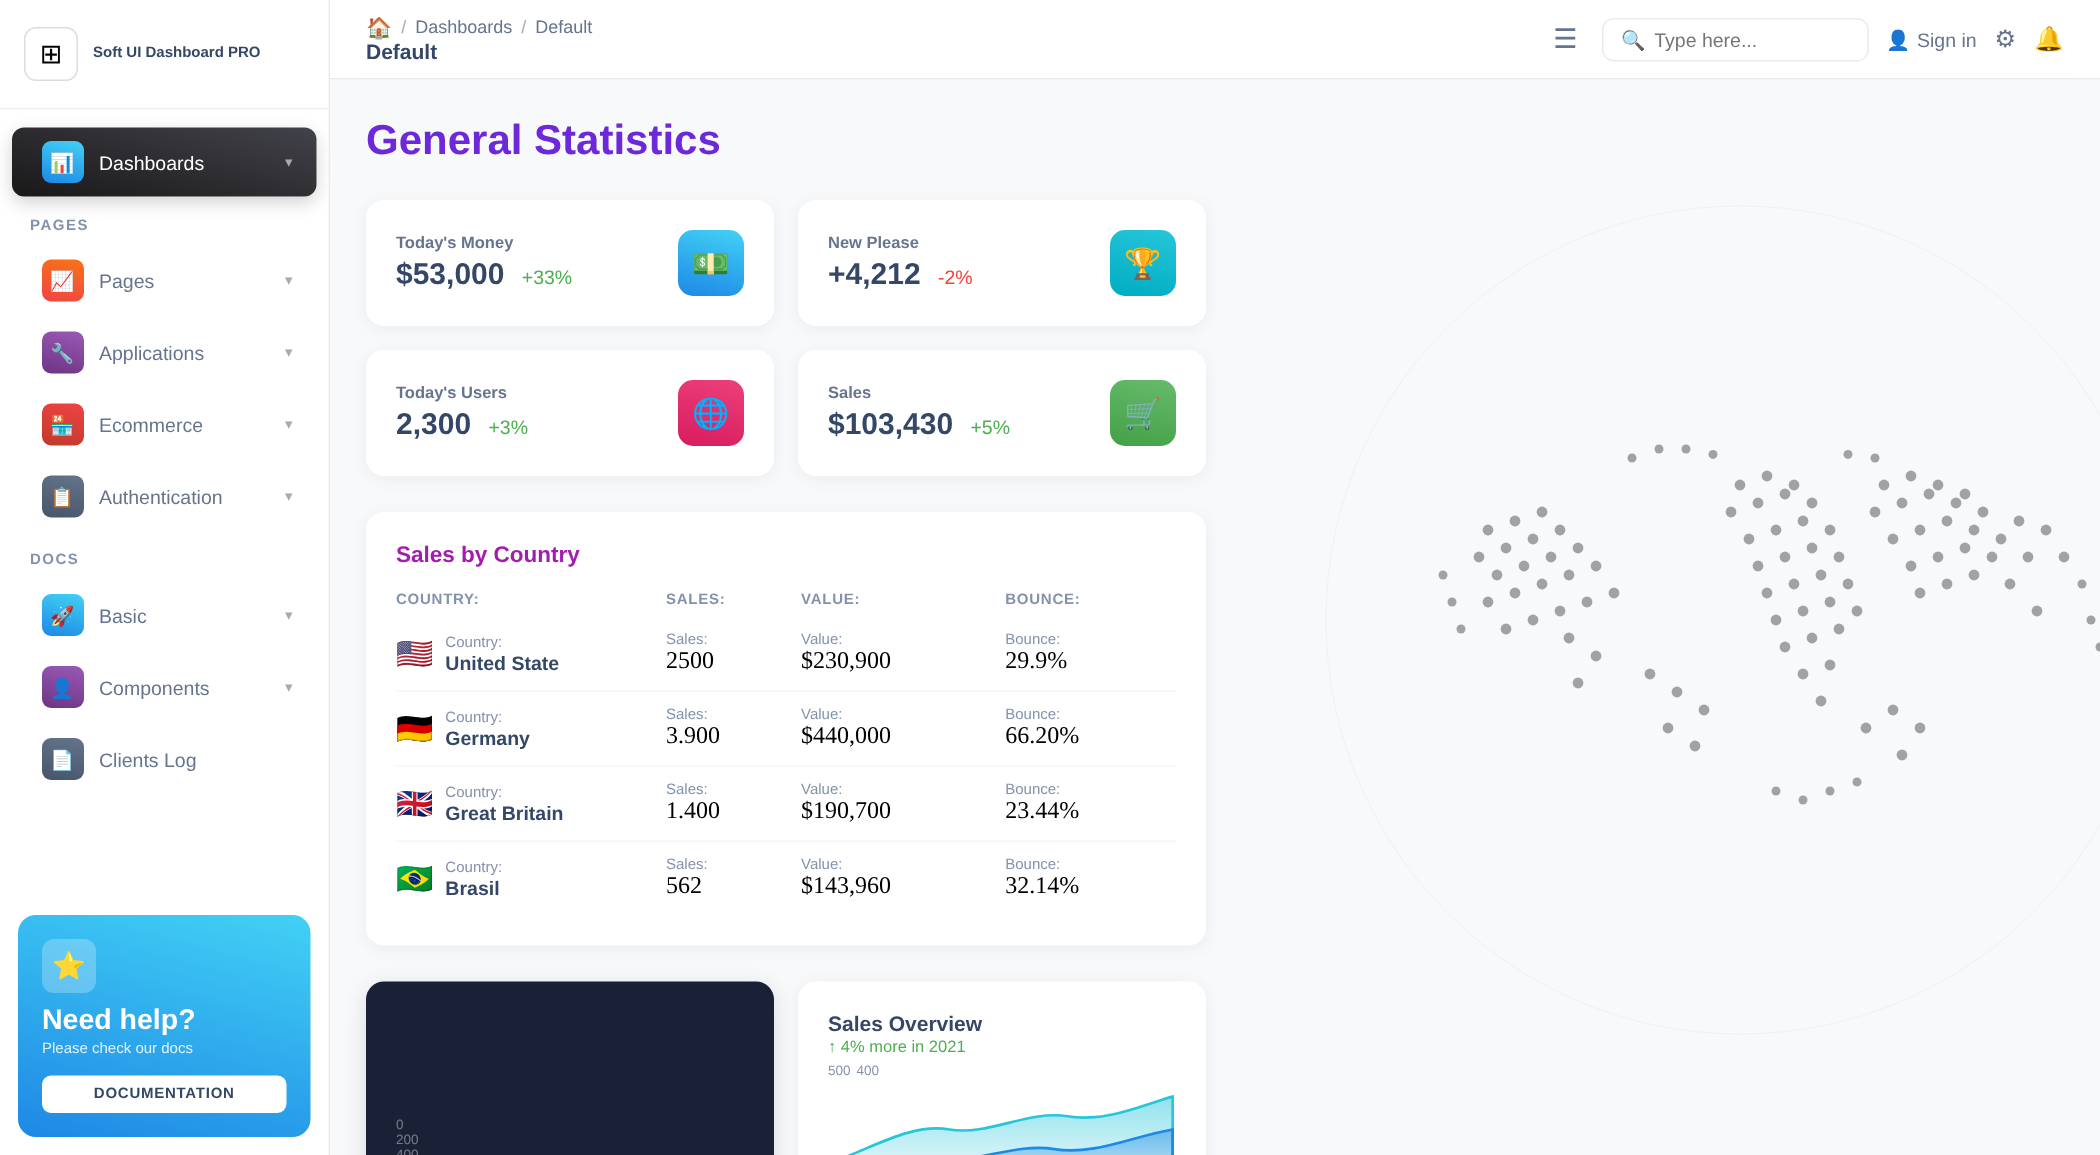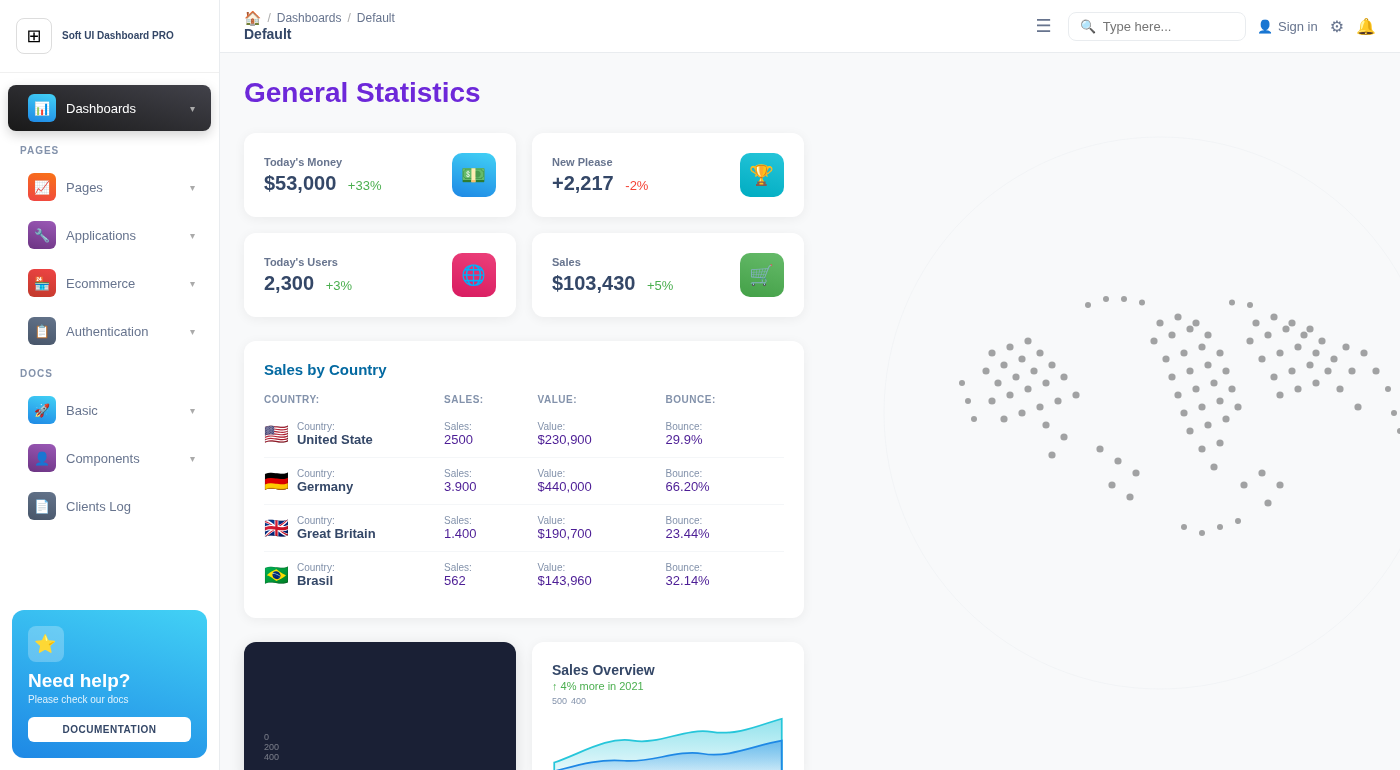--- a/index.html
+++ b/index.html
@@ -222,31 +222,31 @@
 
     
     .sales-section {
       background: #fff;
       border-radius: 12px;
       padding: 20px;
       max-width: 560px;
       box-shadow: 0 2px 12px rgba(0,0,0,0.06);
       margin-bottom: 24px;
     }
-    .sales-section-title { font-size: 15px; font-weight: 700; color: #0369a1; margin-bottom: 16px; }
+    .sales-section-title { font-size: 15px; font-weight: 700; color: #a21caf; margin-bottom: 16px; }
     .country-table { width: 100%; border-collapse: collapse; }
     .country-table .col-header {
       font-size: 10px; font-weight: 700; color: #8392ab; text-transform: uppercase;
       padding-bottom: 6px; text-align: left; letter-spacing: 0.5px;
     }
     .country-row td { padding: 10px 0; border-bottom: 1px solid #f4f6f8; vertical-align: middle; }
     .country-row:last-child td { border-bottom: none; }
     .country-name { font-size: 13px; font-weight: 600; color: #344767; }
     .country-sublabel { font-size: 10px; color: #8392ab; }
-    .country-val { font-size: 13px; color: #4c1d95; }
+    .country-val { font-size: 16px; color: #000000; font-family: Liberation Serif, serif; }
     .flag { font-size: 20px; margin-right: 8px; }
     .flag-cell { display: flex; align-items: center; }
 
     
     .globe-bg {
       position: absolute;
       top: 60px;
       right: -60px;
       width: 600px;
       height: 600px;
@@ -536,21 +536,21 @@
               <span class="stat-change positive">+33%</span>
             </div>
           </div>
           <div class="stat-icon blue">💵</div>
         </div>
 
         <div class="stat-card">
           <div>
             <div class="stat-label">New Please</div>
             <div class="stat-value">
-              <span>+2,217</span>
+              <span>+4,212</span>
               <span class="stat-change negative">-2%</span>
             </div>
           </div>
           <div class="stat-icon cyan">🏆</div>
         </div>
 
         <div class="stat-card">
           <div>
             <div class="stat-label">Today's Users</div>
             <div class="stat-value">

